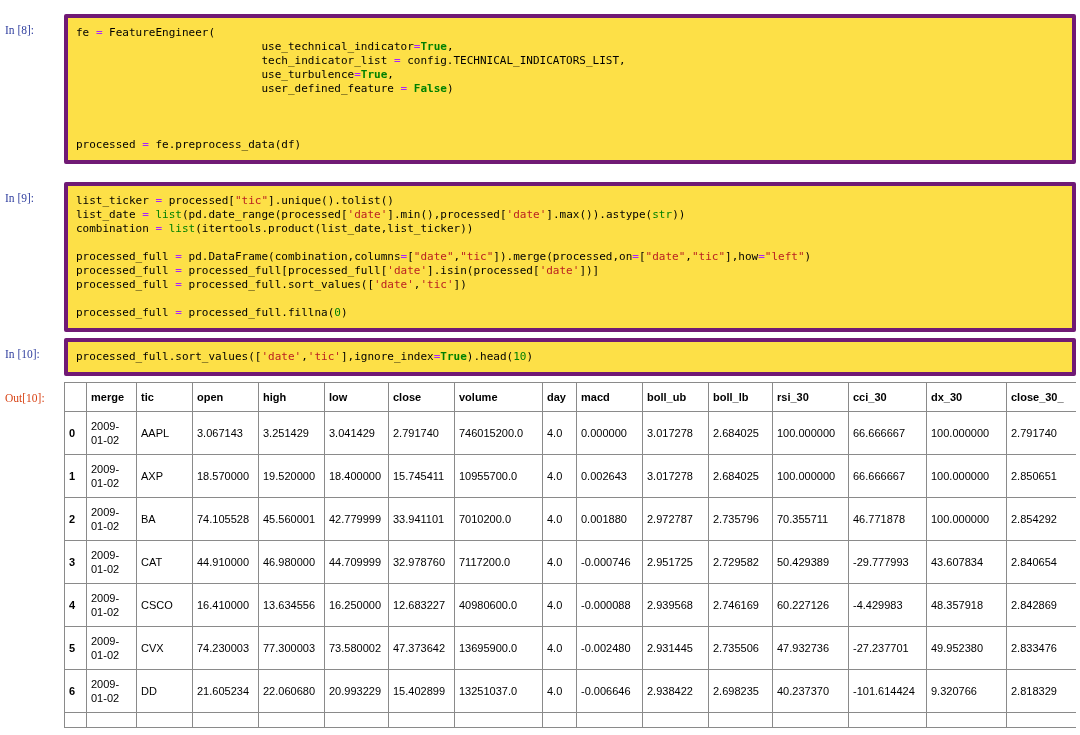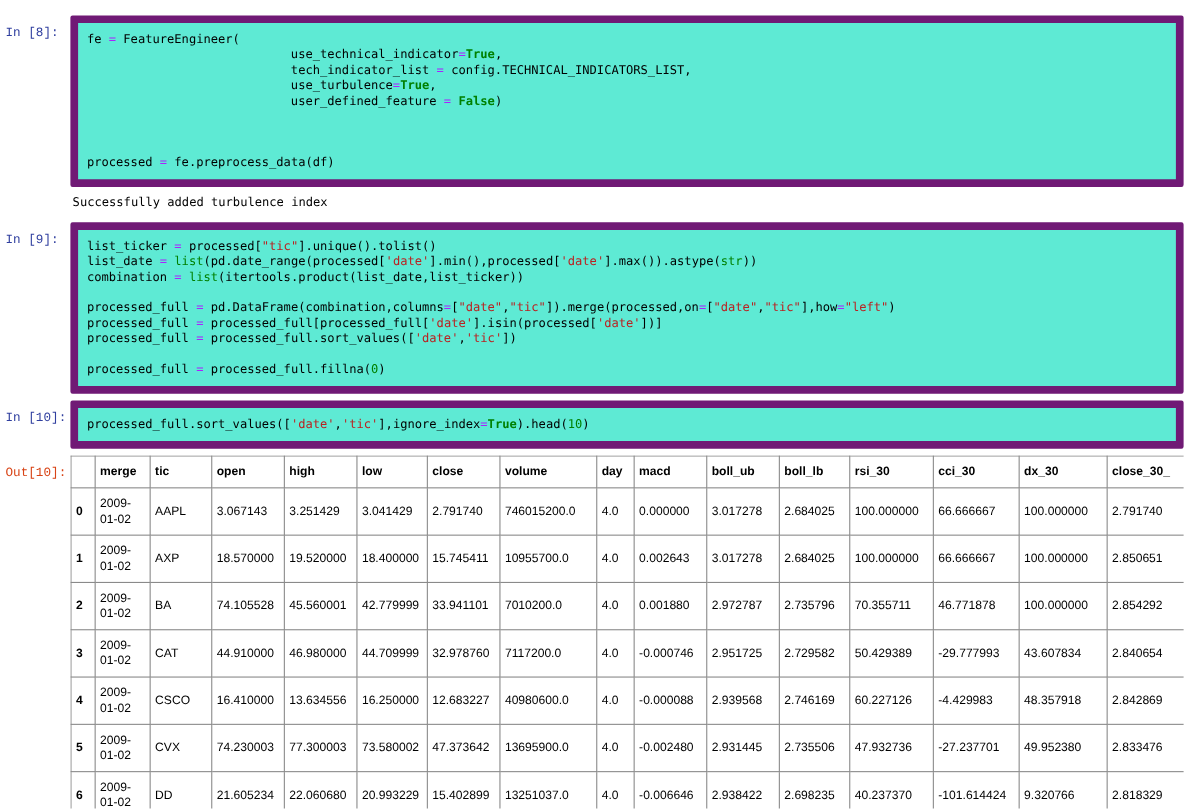--- a/index.html
+++ b/index.html
@@ -4,30 +4,30 @@
 <style>
   * { margin:0; padding:0; box-sizing:border-box; }
   html, body { width:1080px; height:735px; overflow:hidden; background:#ffffff; }
   body { font-family:"Liberation Sans", sans-serif; color:#000; }
 
   .notebook { padding-top:14px; width:1080px; }
   .cell { display:flex; align-items:flex-start; margin-bottom:6px; }
 
   .prompt {
     flex:0 0 64px; width:64px;
-    font-family:Liberation Mono, monospace;
+    font-family:Liberation Serif, serif;
     font-size:11.5px; padding:10px 0 0 5px; white-space:pre;
   }
   .prompt-in  { color:#303F9F; }
   .prompt-out { color:#D84315; }
 
   .cell-main { flex:1 1 auto; min-width:0; margin-right:4px; }
 
   .input-area {
-    background:#5eead4; border:7px solid #701a75; border-radius:2px;
+    background:#fde047; border:4px solid #701a75; border-radius:2px;
     padding:8px; font-family:"DejaVu Sans Mono", monospace;
     font-size:11px; line-height:14px; white-space:pre; overflow:hidden;
   }
   .code-line { min-height:14px; }
   .tok-op  { color:#AA22FF; }
   .tok-kw  { color:#008000; font-weight:bold; }
   .tok-str { color:#BA2121; }
   .tok-num { color:#008000; }
   .tok-bi  { color:#008000; }
 
@@ -67,21 +67,21 @@
 </style>
 </head>
 <body>
 
 <div class="notebook">
 
   <div class="cell">
     <div class="prompt prompt-in">In [8]:</div>
     <div class="cell-main">
       <div class="input-area"><div class="code-line"><span>fe </span><span class="tok-op">=</span><span> FeatureEngineer(</span></div><div class="code-line"><span>                            use_technical_indicator</span><span class="tok-op">=</span><span class="tok-kw">True</span><span>,</span></div><div class="code-line"><span>                            tech_indicator_list </span><span class="tok-op">=</span><span> config.TECHNICAL_INDICATORS_LIST,</span></div><div class="code-line"><span>                            use_turbulence</span><span class="tok-op">=</span><span class="tok-kw">True</span><span>,</span></div><div class="code-line"><span>                            user_defined_feature </span><span class="tok-op">=</span><span> </span><span class="tok-kw">False</span><span>)</span></div><div class="code-line"></div><div class="code-line"></div><div class="code-line"></div><div class="code-line"><span>processed </span><span class="tok-op">=</span><span> fe.preprocess_data(df)</span></div></div>
-      <div class="output-stream"><div>Successfully added turbulence index</div></div>
+      <div class="output-stream"></div>
     </div>
   </div>
 
   <div class="cell">
     <div class="prompt prompt-in">In [9]:</div>
     <div class="cell-main">
       <div class="input-area"><div class="code-line"><span>list_ticker </span><span class="tok-op">=</span><span> processed[</span><span class="tok-str">"tic"</span><span>].unique().tolist()</span></div><div class="code-line"><span>list_date </span><span class="tok-op">=</span><span> </span><span class="tok-bi">list</span><span>(pd.date_range(processed[</span><span class="tok-str">'date'</span><span>].min(),processed[</span><span class="tok-str">'date'</span><span>].max()).astype(</span><span class="tok-bi">str</span><span>))</span></div><div class="code-line"><span>combination </span><span class="tok-op">=</span><span> </span><span class="tok-bi">list</span><span>(itertools.product(list_date,list_ticker))</span></div><div class="code-line"></div><div class="code-line"><span>processed_full </span><span class="tok-op">=</span><span> pd.DataFrame(combination,columns</span><span class="tok-op">=</span><span>[</span><span class="tok-str">"date"</span><span>,</span><span class="tok-str">"tic"</span><span>]).merge(processed,on</span><span class="tok-op">=</span><span>[</span><span class="tok-str">"date"</span><span>,</span><span class="tok-str">"tic"</span><span>],how</span><span class="tok-op">=</span><span class="tok-str">"left"</span><span>)</span></div><div class="code-line"><span>processed_full </span><span class="tok-op">=</span><span> processed_full[processed_full[</span><span class="tok-str">'date'</span><span>].isin(processed[</span><span class="tok-str">'date'</span><span>])]</span></div><div class="code-line"><span>processed_full </span><span class="tok-op">=</span><span> processed_full.sort_values([</span><span class="tok-str">'date'</span><span>,</span><span class="tok-str">'tic'</span><span>])</span></div><div class="code-line"></div><div class="code-line"><span>processed_full </span><span class="tok-op">=</span><span> processed_full.fillna(</span><span class="tok-num">0</span><span>)</span></div></div>
     </div>
   </div>
 

